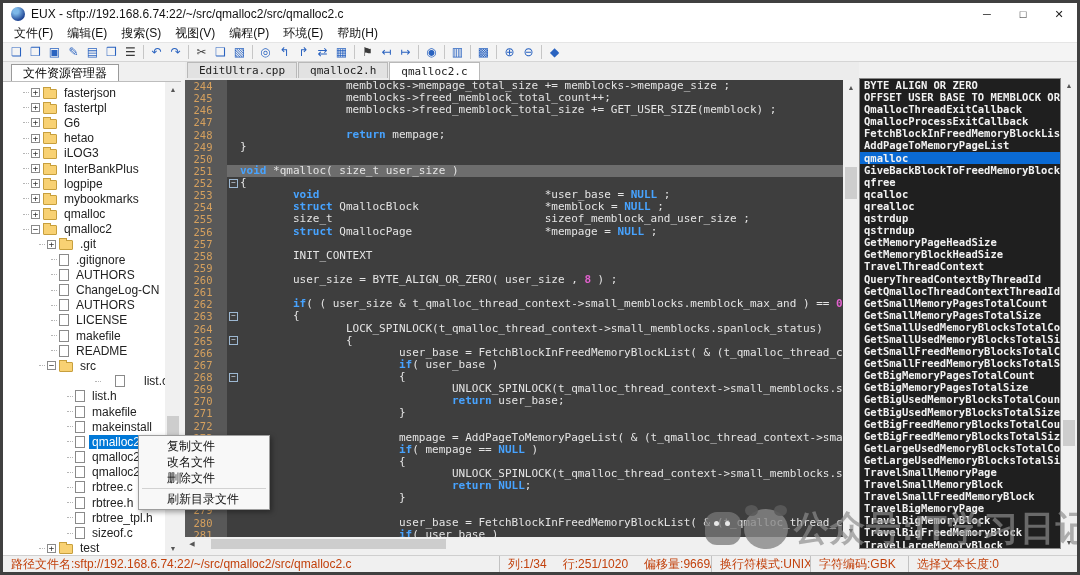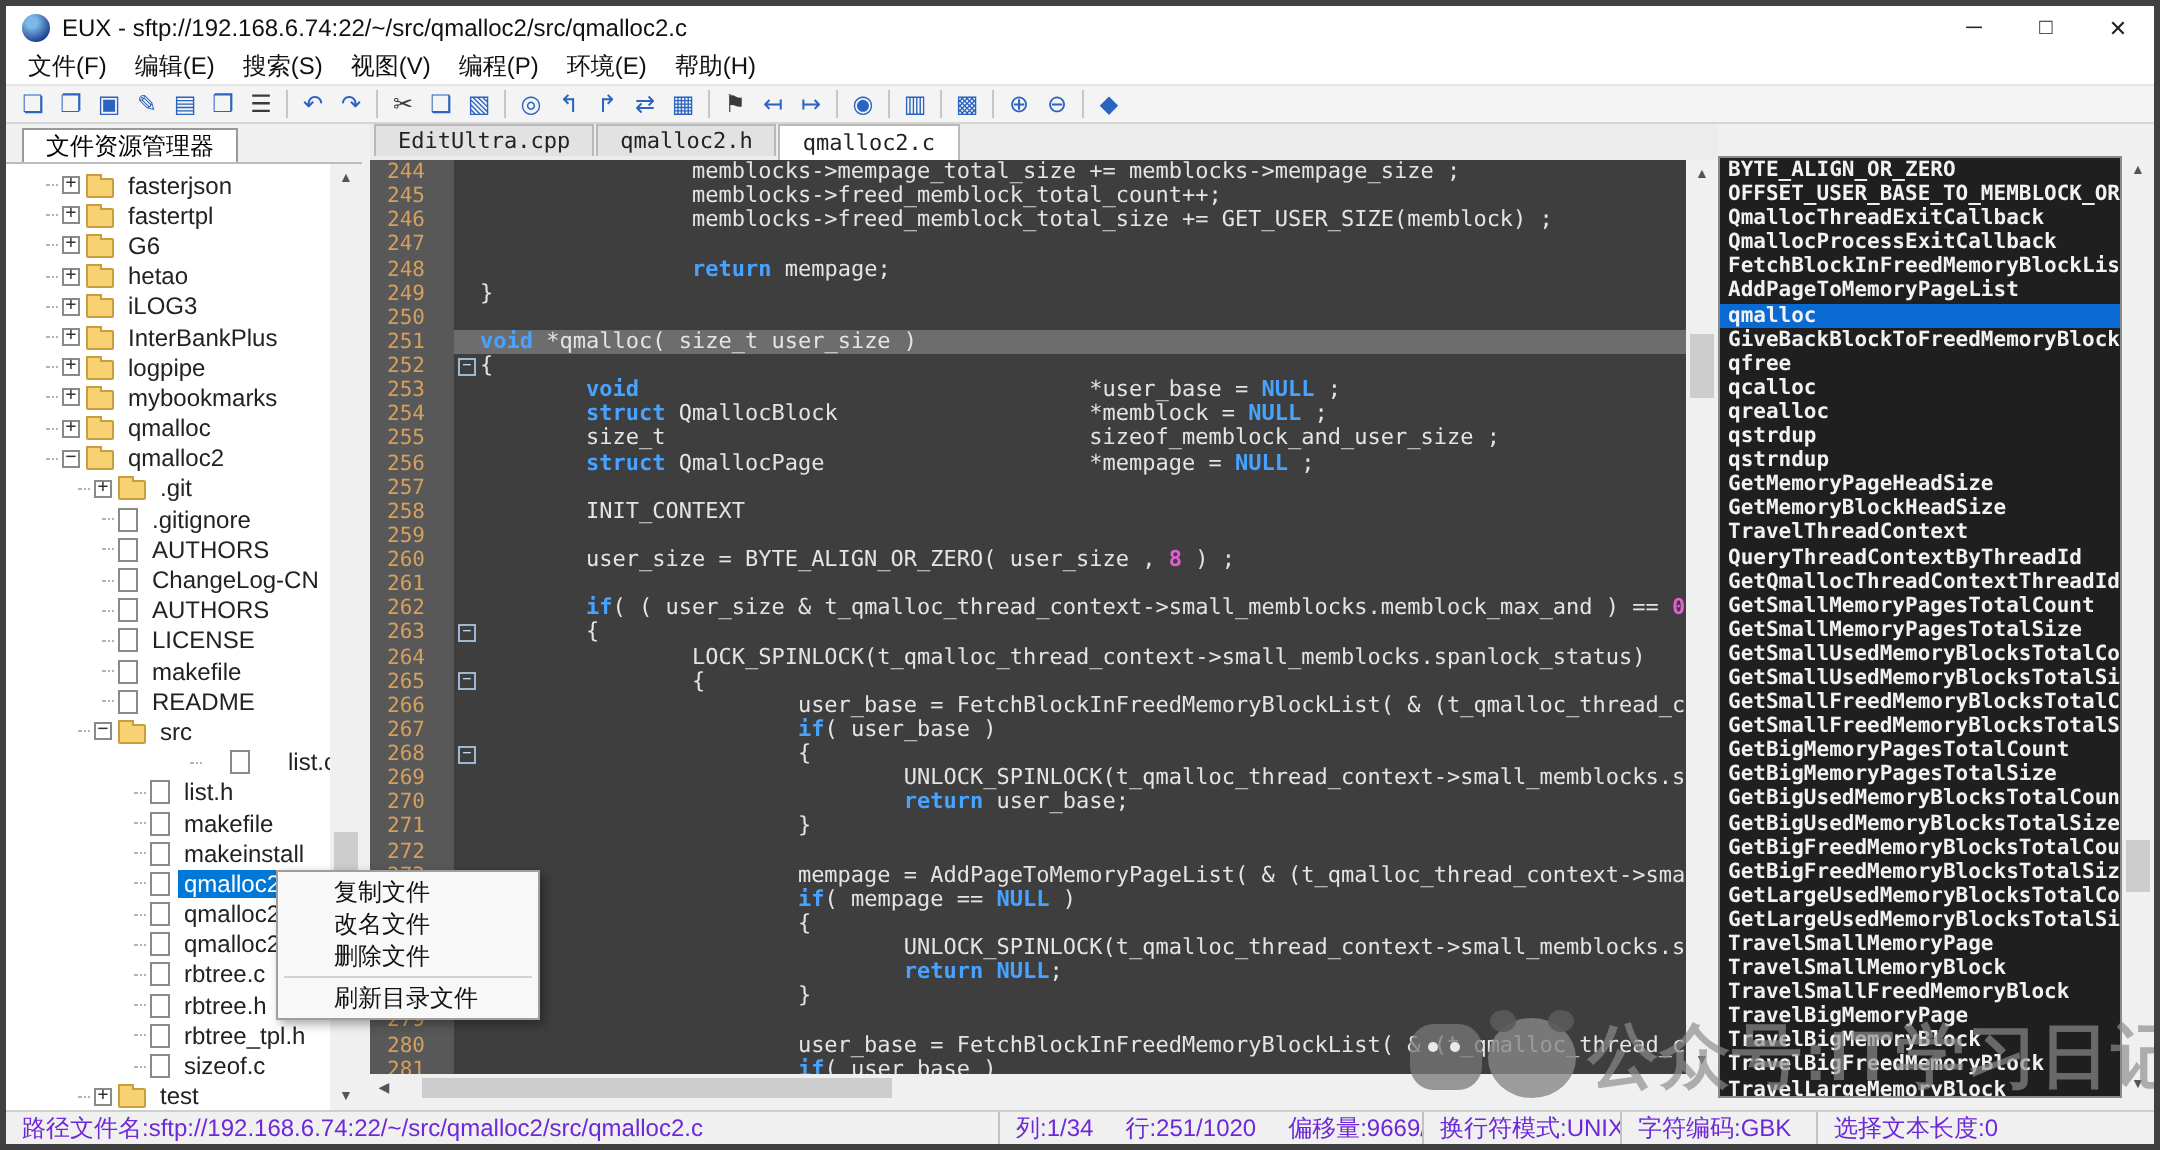--- a/index.html
+++ b/index.html
@@ -74,21 +74,21 @@
   
   .rightpanel{width:218px;flex:none;display:flex;flex-direction:column;background:#f0f0f0;}
   .rp-spacer{height:16px;flex:none;}
   .rp-body{flex:1;display:flex;min-height:0;padding-bottom:6px;}
   .func-list{flex:1;background:#1f1f1f;border:1px solid #8a8a8a;overflow:hidden;
     font-family:"DejaVu Sans Mono",monospace;font-size:10.5px;font-weight:bold;color:#f2f2f2;min-width:0;}
   .func-item{height:12.1px;line-height:12.1px;padding-left:4px;white-space:nowrap;overflow:hidden;}
   .func-item.selected{background:#0a6ad4;}
   
   .statusbar{height:17px;flex:none;background:#f0f0f0;border-top:1px solid #cfcfcf;display:flex;align-items:center;
-    font-size:12px;color:#6d28d9;}
+    font-size:12px;color:#c2410c;}
   .sb-seg{display:flex;align-items:center;padding:0 8px;height:100%;white-space:nowrap;overflow:hidden;flex:none;}
   .sb-seg span{margin-right:16px;}
   .sb-seg + .sb-seg{border-left:1px solid #c2c2c2;}
   .sb-seg:nth-child(1){width:496px;}
   .sb-seg:nth-child(2){width:212px;}
   .sb-seg:nth-child(3){width:99px;}
   .sb-seg:nth-child(4){width:98px;}
   .sb-seg:nth-child(5){flex:1;}
   
   .context-menu{position:absolute;left:135px;top:432px;width:132px;background:#f8f8f8;border:1px solid #9e9e9e;

